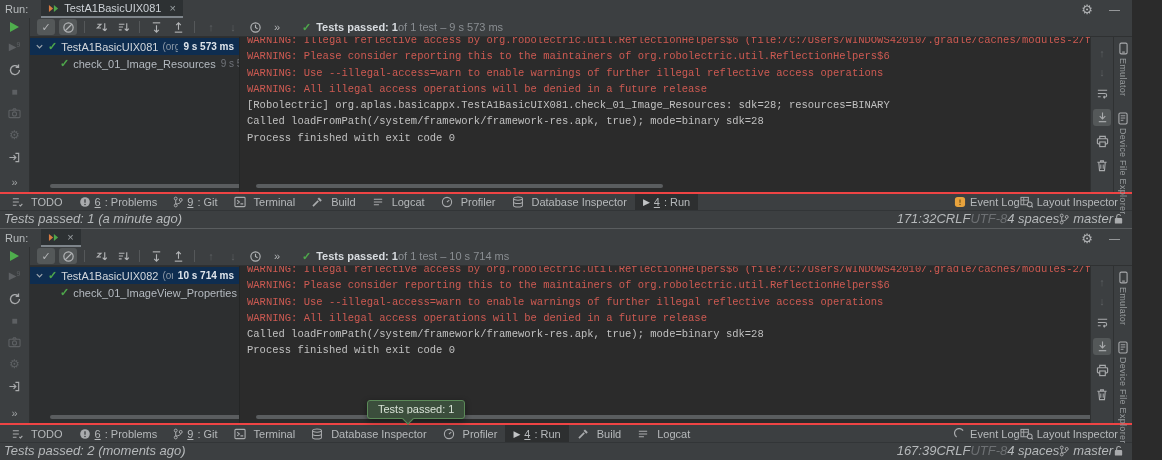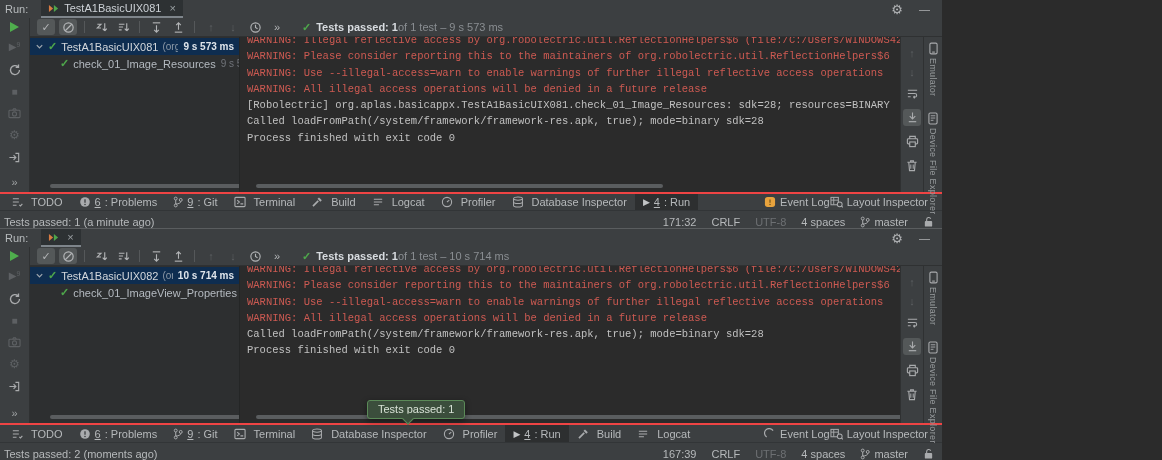--- a/index.html
+++ b/index.html
@@ -1,18 +1,18 @@
 <!DOCTYPE html>
 <html><head>
 <meta charset="utf-8">
 <style>
   * { margin:0; padding:0; box-sizing:border-box; }
   html,body { width:1162px; height:460px; overflow:hidden; background:#2b2b2b;
               font-family:"Liberation Sans",sans-serif; }
-  .win { position:relative; width:942px; background:#3c3f41; }
+  .win { position:relative; width:1132px; background:#3c3f41; }
   .win-top { height:228px; }
   .win-bottom { height:232px; border-top:1px solid #5a5d5f; }
 
   
   .tabrow { height:18px; display:flex; align-items:stretch; background:#3c3f41;
             font-size:11px; color:#b8bcbe; padding-left:5px; }
   .run-label { align-self:center; margin-right:13px; }
   .tab { display:flex; align-items:center; gap:5px; padding:0 7px;
          background:#2d3133; border-bottom:2px solid #7e858b; color:#ccd1d6; }
   .tab-close { color:#9aa0a3; font-size:11px; margin-left:3px; }
@@ -95,23 +95,23 @@
   .win-bottom .bbar { height:19px; }
   .bitem { display:flex; align-items:center; gap:4px; padding:0 8px; height:100%; white-space:nowrap; }
   .bitem.sel { background:#2d2f30; }
   .mn { text-decoration:underline; }
   .bicon { display:inline-flex; line-height:0; color:#a9abad; }
   .run-glyph { font-size:9px; color:#c2c4c6; }
   .bbar-right { margin-left:auto; display:flex; align-items:center; padding-right:14px; }
   .bbar-right .bitem { padding:0; }
 
   
-  .sbar { height:18px; background:#3c3f41; display:flex; align-items:flex-end; font-size:11px;
-          color:#b6b9bb; padding:0 8px 0 4px; border-top:1px solid #323537; }
-  .sbar-right { margin-left:auto; display:flex; align-items:center; gap:15px; }
+  .sbar { height:18px; background:#3c3f41; display:flex; align-items:flex-start; font-size:13px;
+          color:#b6b9bb; padding:0 8px 0 4px; border-top:1px solid #323537;font-style:italic; }
+  .sbar-right { margin-left:auto; display:flex; align-items:center; }
   .dim2 { color:#6d7073; }
 
   
   .tooltip { position:absolute; left:367px; top:171px; background:#3b4e3c; border:1px solid #5b8a58;
              border-radius:3px; color:#d8e2d6; font-size:11px; padding:2px 10px 3px;
              box-shadow:0 2px 6px rgba(0,0,0,.45); z-index:5; }
   .tooltip:after { content:""; position:absolute; left:36px; bottom:-4.5px; width:7px; height:7px;
                    background:#3b4e3c; border-right:1px solid #5b8a58; border-bottom:1px solid #5b8a58;
                    transform:rotate(45deg); }
 </style>

